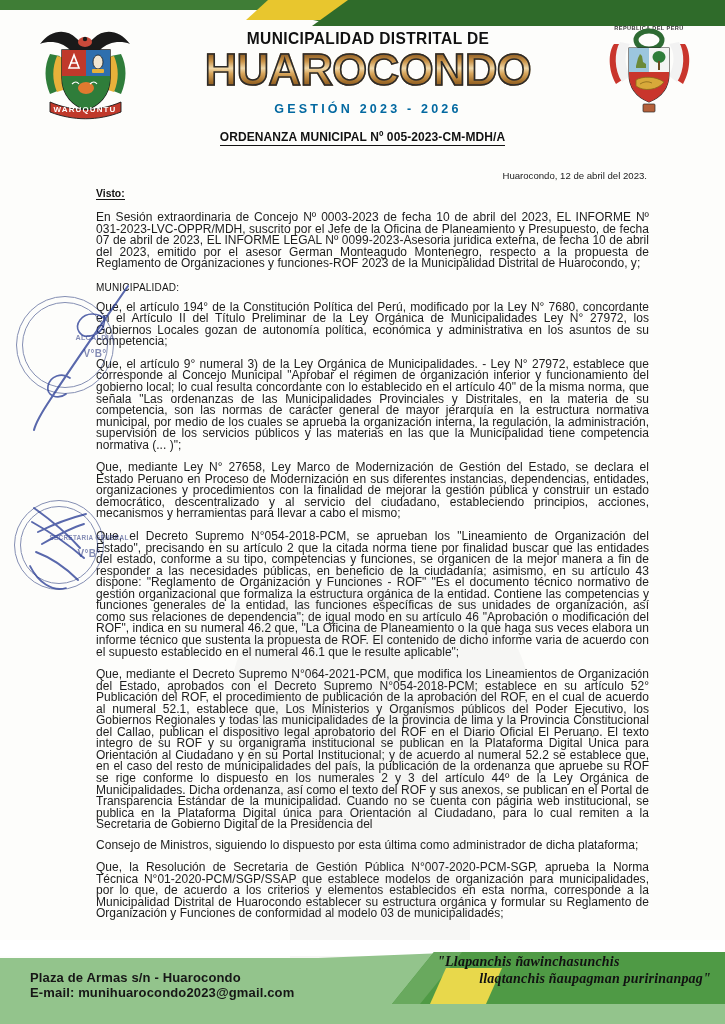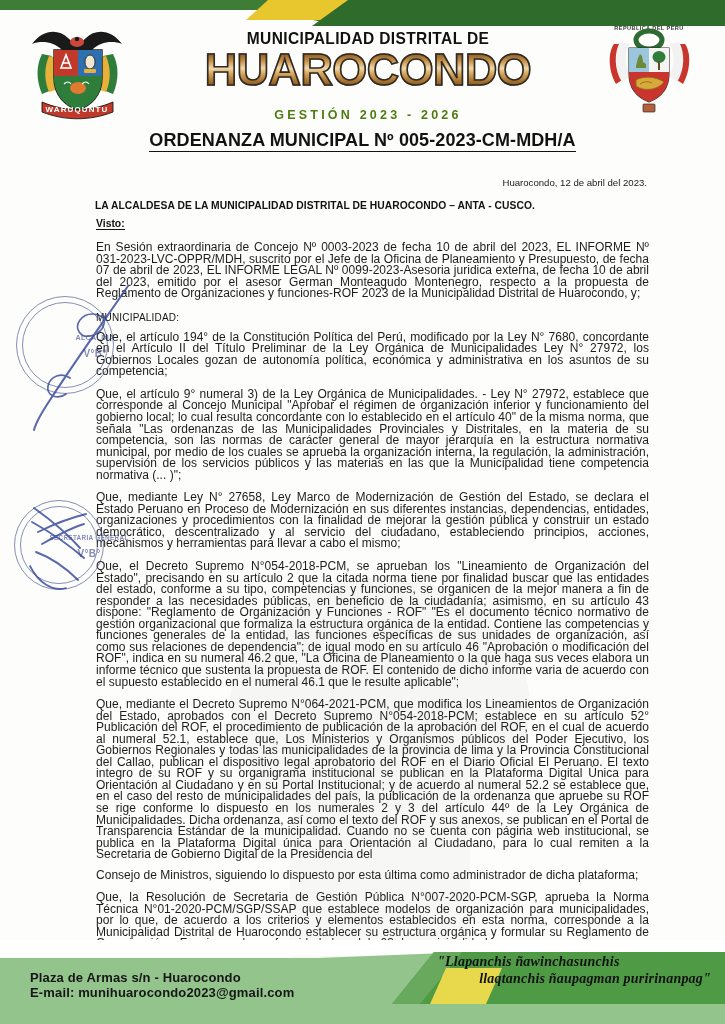--- a/index.html
+++ b/index.html
@@ -54,21 +54,21 @@
   .hdr-green-deep {
     position: absolute;
     top: 0; left: 312px;
     width: 413px; height: 26px;
     background: #2f6b2a;
     clip-path: polygon(36px 0, 413px 0, 413px 26px, 0 26px);
   }
 
   .crest-left {
     position: absolute;
-    left: 20px; top: 16px;
+    left: 28px; top: 16px;
     width: 115px; height: 105px;
   }
   .crest-right {
     position: absolute;
     right: 28px; top: 18px;
     width: 95px; height: 100px;
   }
   .title-block {
     position: absolute;
     left: 168px; top: 30px;
@@ -100,31 +100,31 @@
     color: transparent;
     -webkit-text-stroke: 1.6px #2b2b2b;
     paint-order: stroke fill;
     transform: scaleX(1.02);
   }
   .title-sub {
     font-family: "Liberation Sans", sans-serif;
     font-weight: bold;
     font-size: 12.5px;
     letter-spacing: 3.2px;
-    color: #4d7c0f;
-    margin-top: 16px;
+    color: #0369a1;
+    margin-top: 10px;
   }
 
   
   .doc-title {
     margin-top: 8px;
     text-align: center;
     font-family: "Liberation Sans", sans-serif;
     font-weight: bold;
-    font-size: 18px;
+    font-size: 12px;
     color: #121212;
     letter-spacing: 0.1px;
   }
   .doc-title span {
     border-bottom: 1.4px solid #121212;
     padding-bottom: 1px;
   }
 
   .body-wrap {
     position: relative;
@@ -364,21 +364,20 @@
   <div class="body-wrap">
 
     
     <svg class="watermark" viewBox="0 0 420 560">
       <ellipse cx="210" cy="200" rx="150" ry="130" fill="#6a6a6a"></ellipse>
       <rect x="120" y="300" width="180" height="200" rx="20" fill="#8a8a8a"></rect>
     </svg>
 
     <div class="date-line">Huarocondo, 12 de abril del 2023.</div>
 
-    <div class="addressee">LA ALCALDESA DE LA MUNICIPALIDAD DISTRITAL DE HUAROCONDO – ANTA - CUSCO.</div>
 
     <div class="label-visto">
       <span>Visto:</span>
     </div>
 
     <p class="para">En Sesión extraordinaria de Concejo Nº 0003-2023 de fecha 10 de abril del 2023, EL INFORME Nº 031-2023-LVC-OPPR/MDH, suscrito por el Jefe de la Oficina de Planeamiento y Presupuesto, de fecha 07 de abril de 2023, EL INFORME LEGAL Nº 0099-2023-Asesoria juridica externa, de fecha 10 de abril del 2023, emitido por el asesor German Monteagudo Montenegro, respecto a la propuesta de Reglamento de Organizaciones y funciones-ROF 2023 de la Municipalidad Distrital de Huarocondo, y;</p>
 
     <div class="label-considerando">MUNICIPALIDAD:</div>
 
     <p class="para tight">Que, el artículo 194° de la Constitución Política del Perú, modificado por la Ley N° 7680, concordante en el Artículo II del Título Preliminar de la Ley Orgánica de Municipalidades Ley N° 27972, los Gobiernos Locales gozan de autonomía política, económica y administrativa en los asuntos de su competencia;</p>

